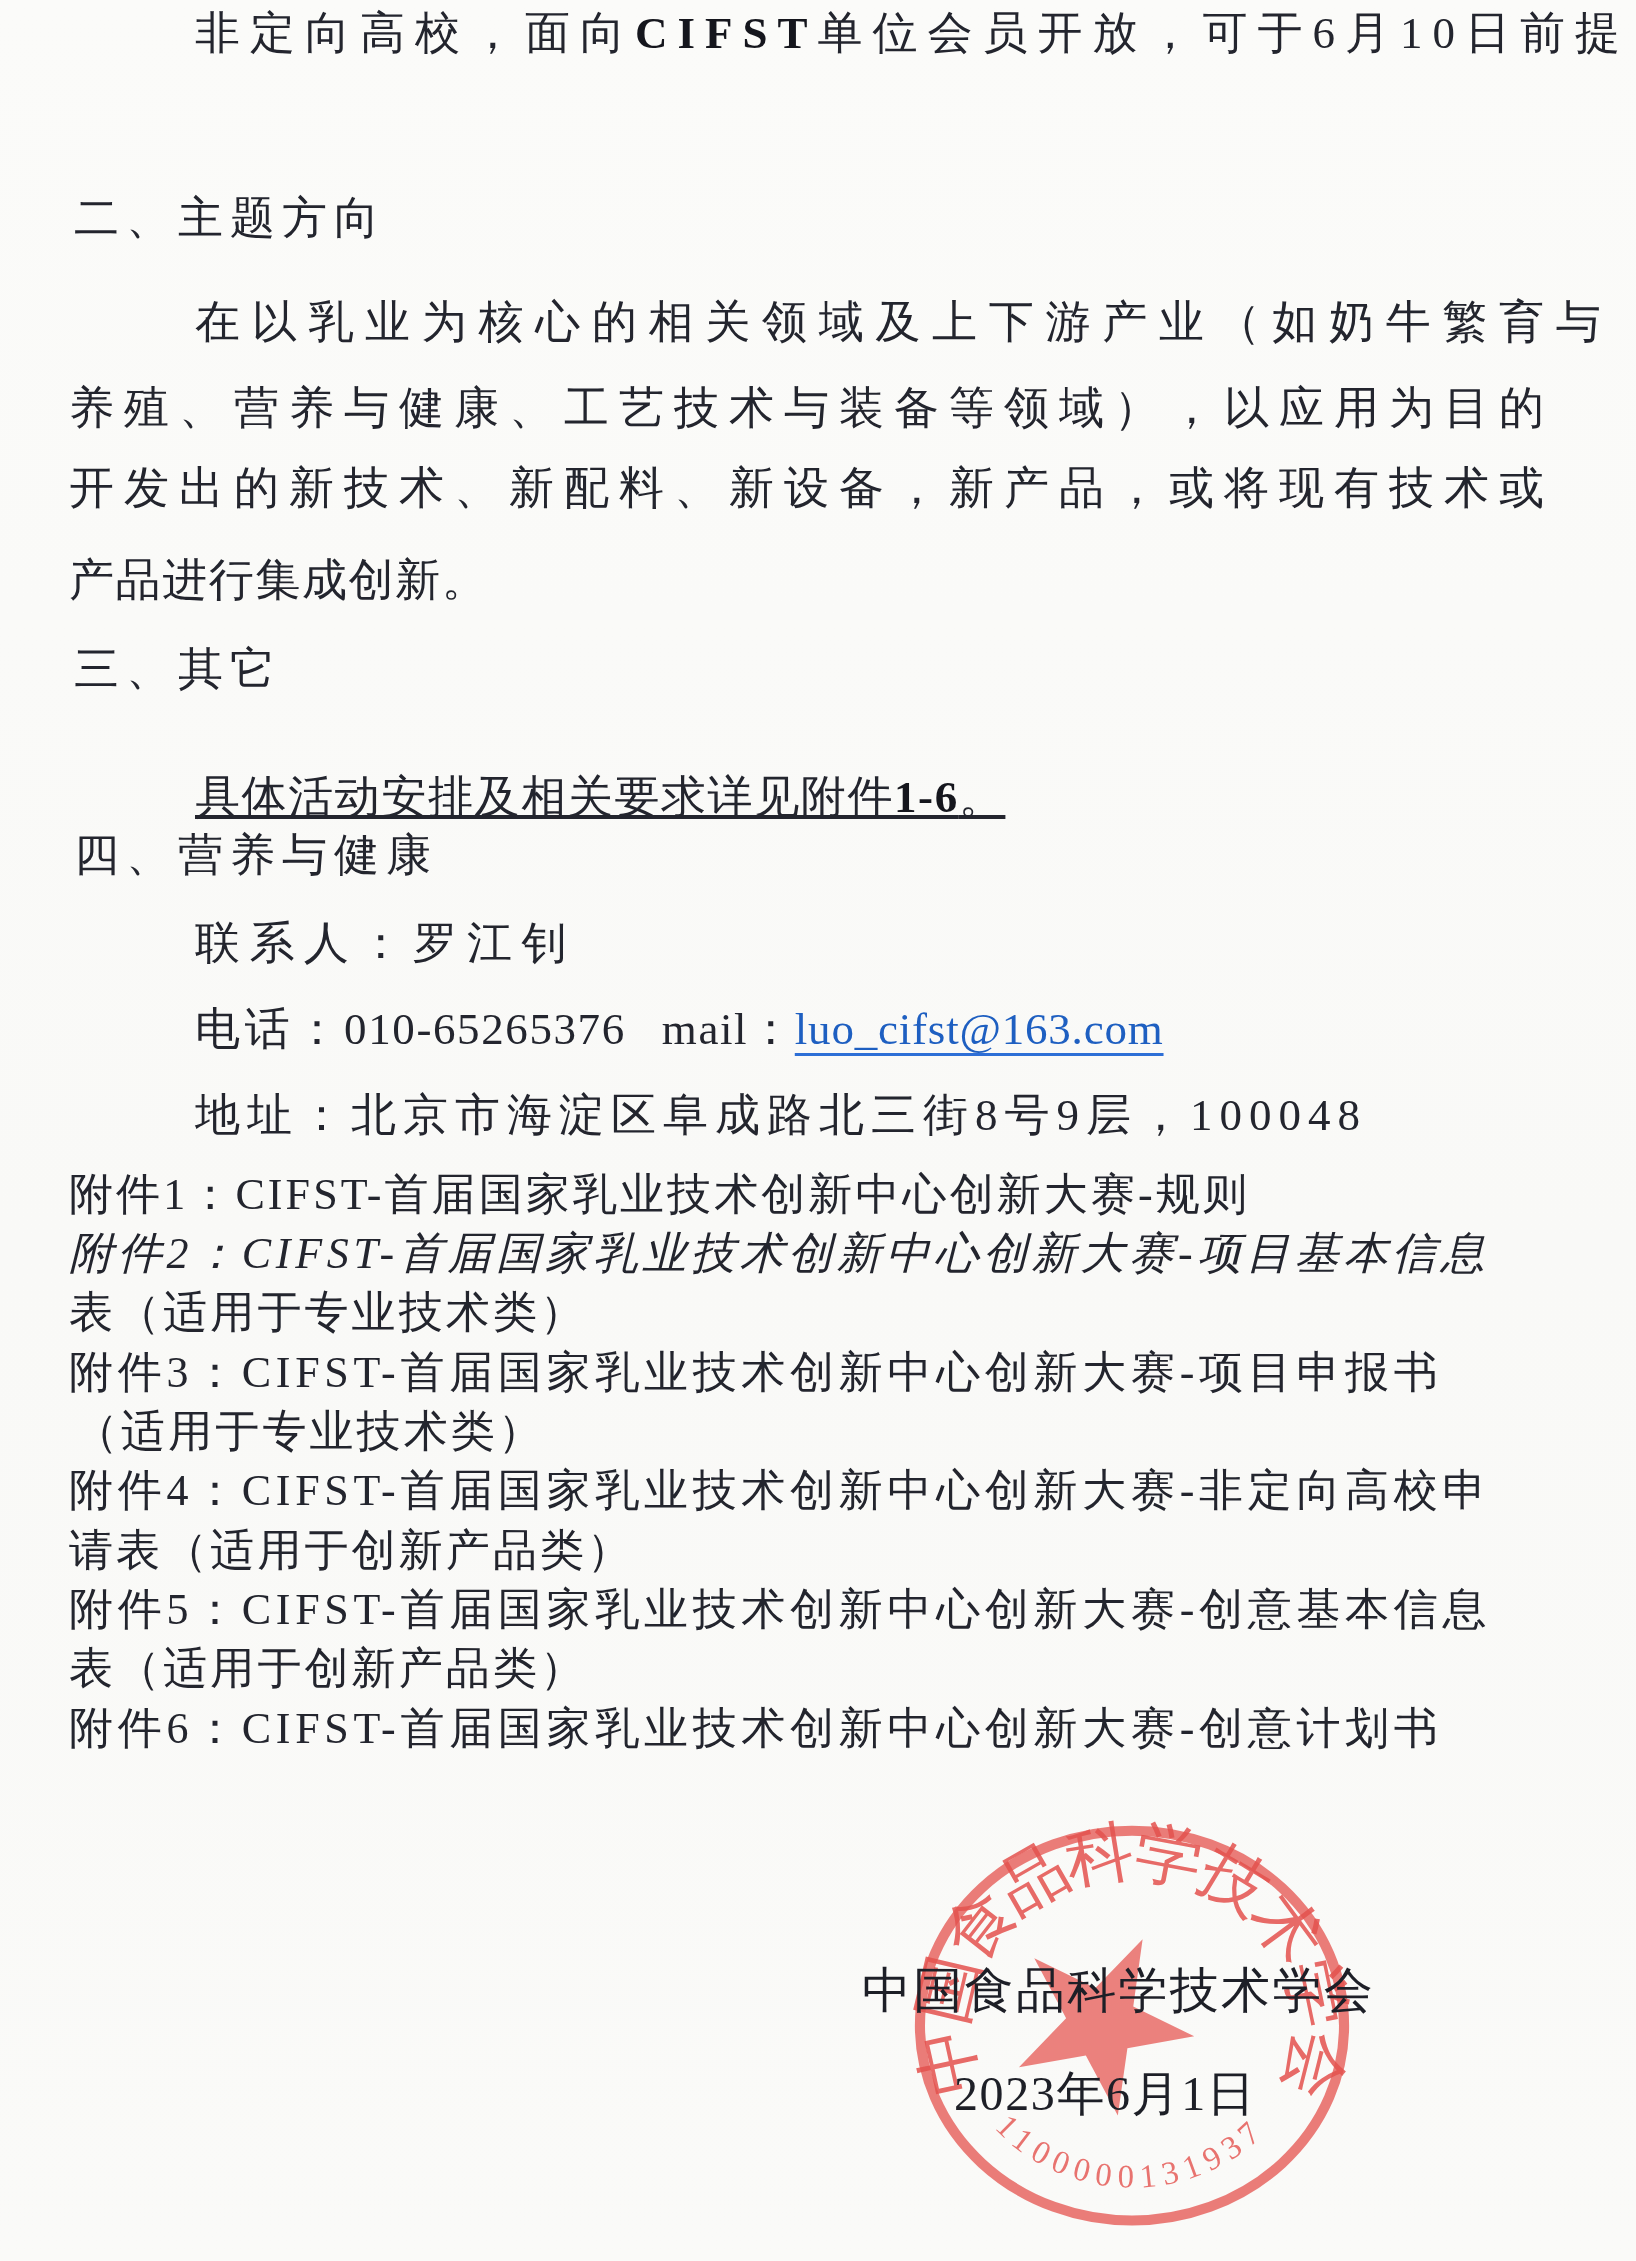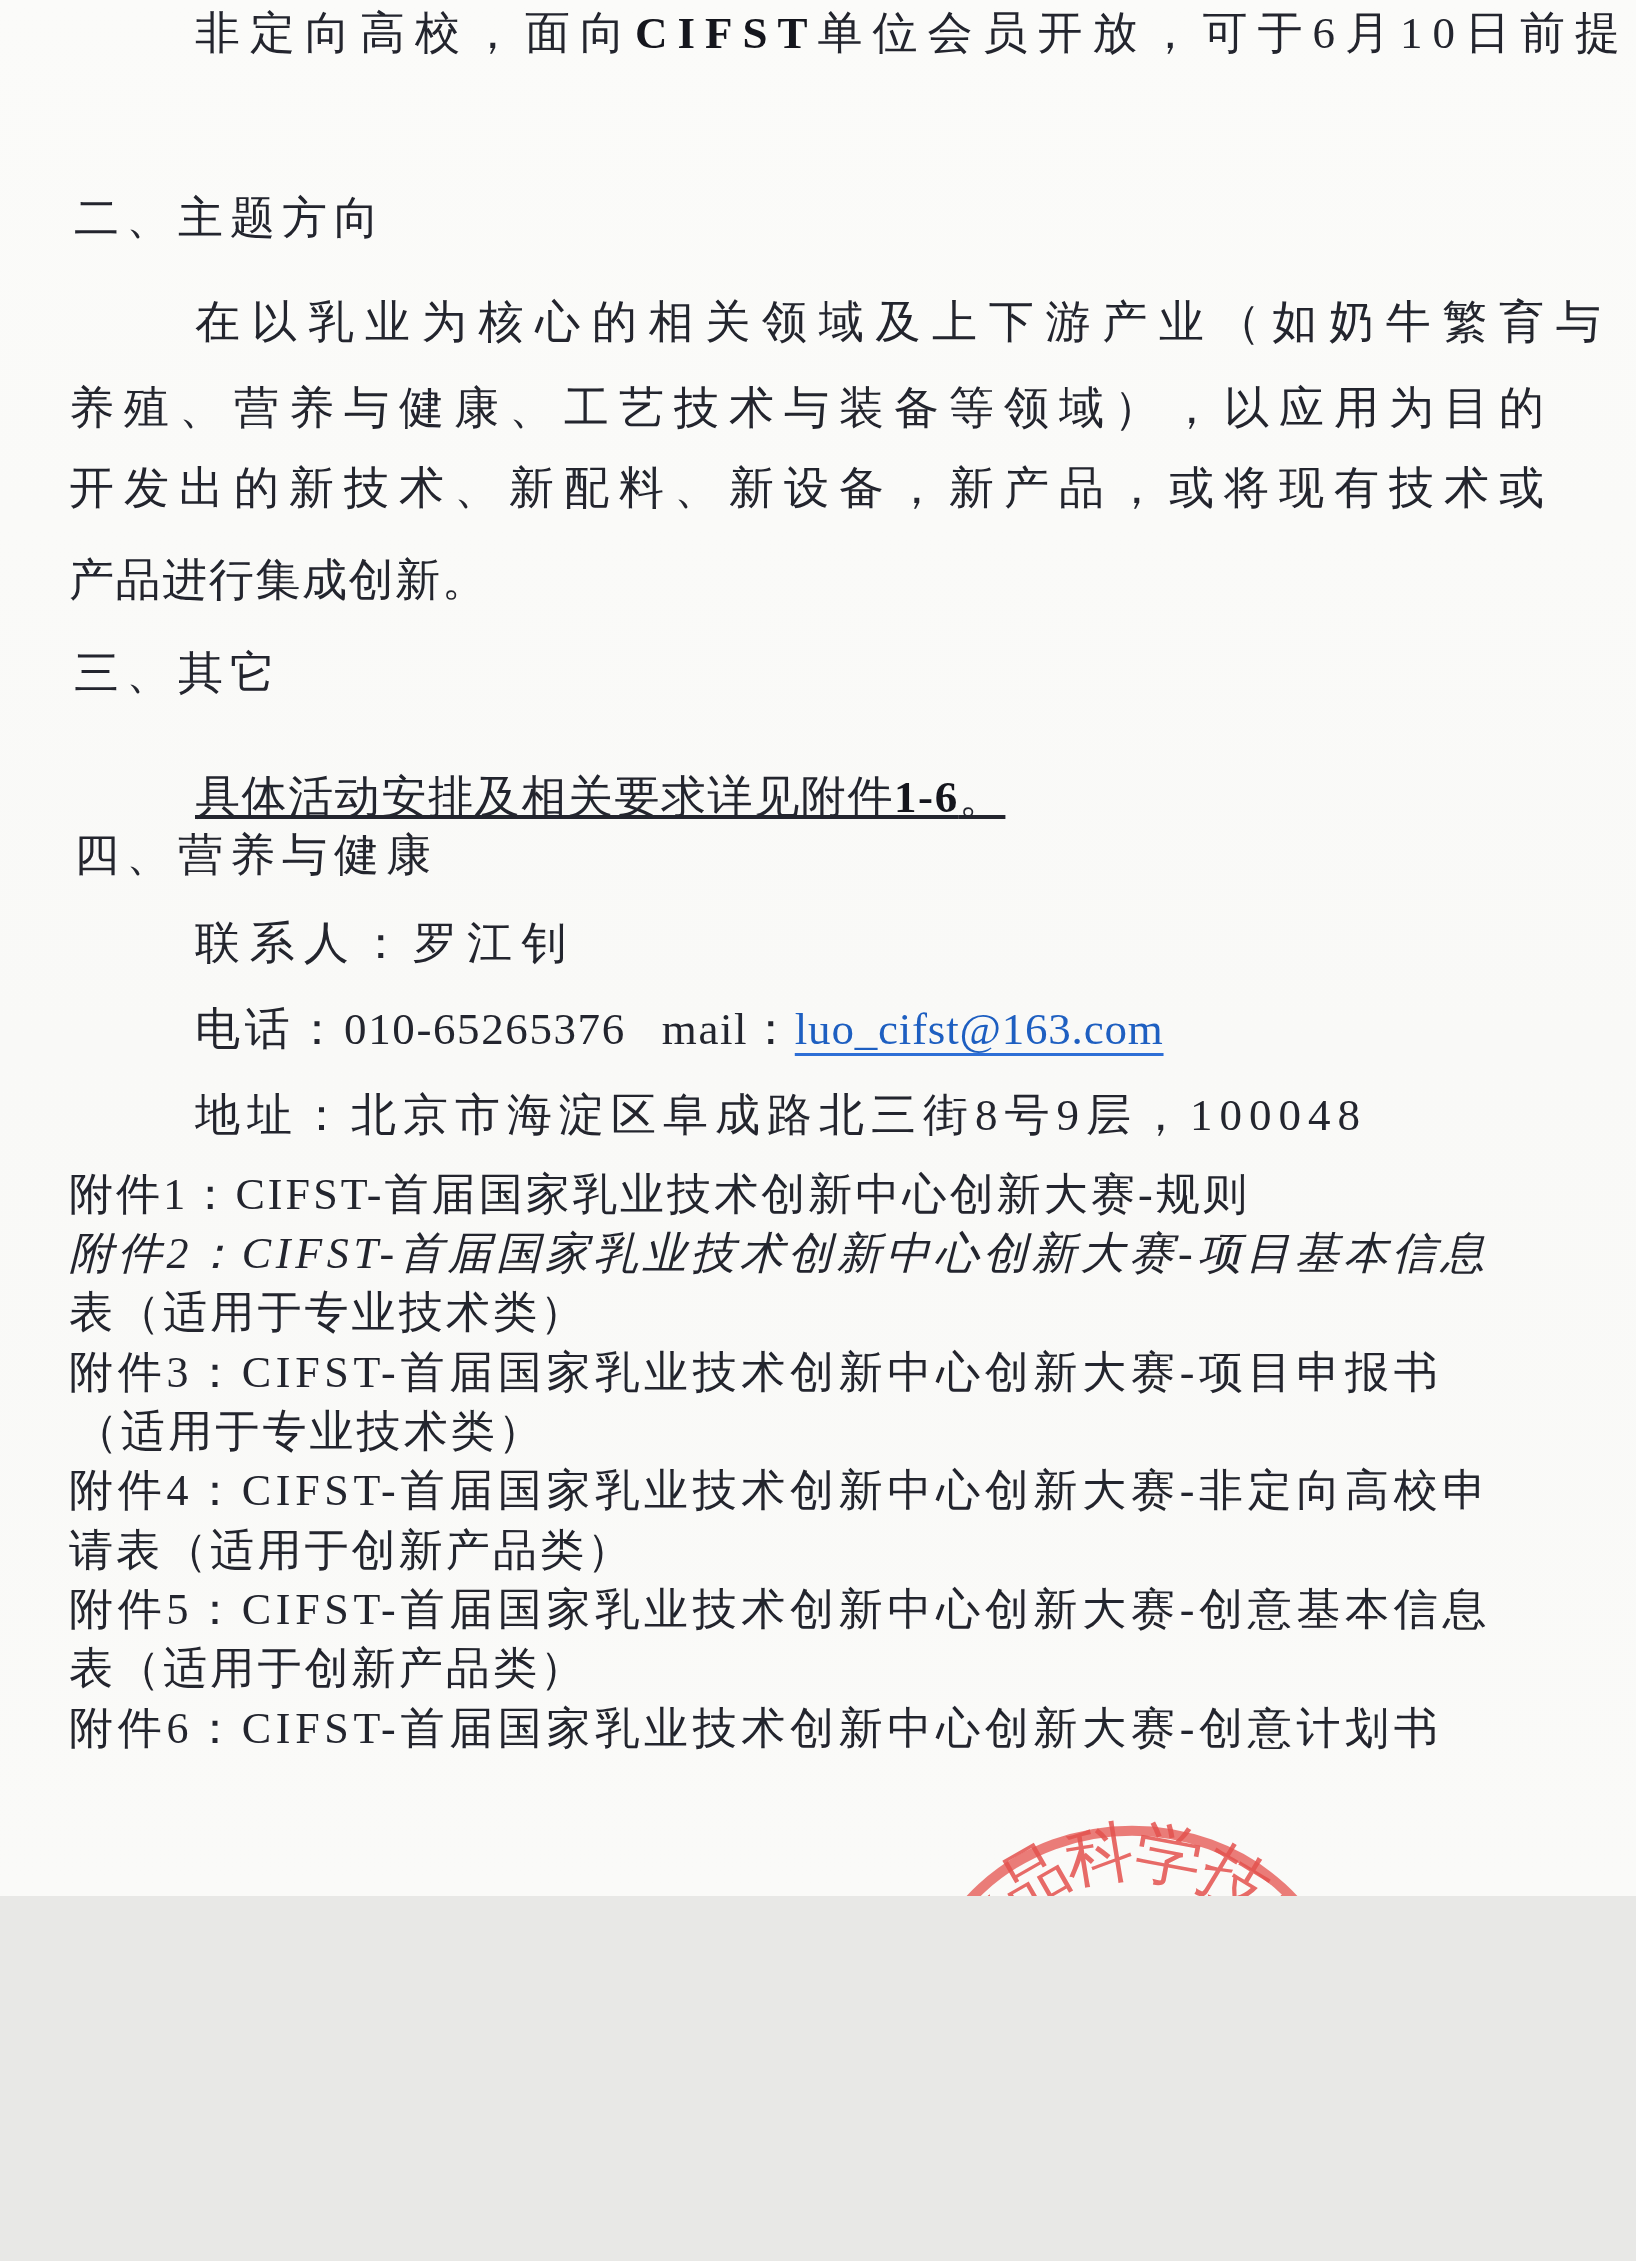--- a/index.html
+++ b/index.html
@@ -1,18 +1,18 @@
 <!DOCTYPE html>
 <html style="font-size:12.5px"><head>
 <meta charset="utf-8">
 <style>
   html,body{margin:0;padding:0;background:#e8e8e6;}
   .page{
     position:relative;
-    width:1637px;height:1896px;
+    width:1637px;height:2261px;
     margin:0 auto;
     background:linear-gradient(180deg,#fbfbf9 0%,#f9f9f7 55%,#fafaf8 100%);
     overflow:hidden;
     font-family:"Liberation Serif","DejaVu Serif",serif;
     color:#23252e;
   }
   .ln{position:absolute;white-space:nowrap;line-height:1.08;font-size:45px;}
   .indent{left:195px;}
   .flush{left:69px;}
   .head{left:74px;letter-spacing:7px;}
@@ -44,21 +44,21 @@
 <div class="page">
 
   <div class="ln indent just" style="top:9.4px;"><span>非定向高校，面向</span><span class="b">CIFST</span><span>单位会员开放，可于6月10日前提</span></div>
 
   <div class="ln indent just-wide" style="top:298px;">在以乳业为核心的相关领域及上下游产业（如奶牛繁育与</div>
   <div class="ln head" style="top:194px;">二、主题方向</div>
   <div class="ln flush just" style="top:384px;">养殖、营养与健康、工艺技术与装备等领域），以应用为目的</div>
   <div class="ln flush just" style="top:464px;">开发出的新技术、新配料、新设备，新产品，或将现有技术或</div>
   <div class="ln flush tail" style="top:556px;">产品进行集成创新。</div>
 
-  <div class="ln head" style="top:649px;">三、其它</div>
+  <div class="ln head" style="top:649px;font-family:Liberation Mono, monospace;">三、其它</div>
   <div class="ln indent tail" style="top:773px;text-decoration:underline;"><span>具体活动安排及相关要求详见附件</span><span class="b">1-6</span><span>。</span></div>
 
   <div class="ln head" style="top:831px;">四、营养与健康</div>
   <div class="ln indent" style="top:919px;letter-spacing:9.4px;">联系人：罗江钊</div>
   <div class="ln indent" style="top:1005px;letter-spacing:4.7px;"><span>电话：</span><span class="phone-num">010-65265376</span><span class="maillabel">mail：</span><span class="email">luo_cifst@163.com</span></div>
   <div class="ln indent" style="top:1091px;letter-spacing:7px;">地址：北京市海淀区阜成路北三街8号9层，100048</div>
 
   <div class="ln flush att att-just" style="top:1171px;letter-spacing:3.1px;">附件1：CIFST-首届国家乳业技术创新中心创新大赛-规则</div>
   <div class="ln flush att att-just" style="top:1230px;font-style:italic;">附件2：CIFST-首届国家乳业技术创新中心创新大赛-项目基本信息</div>
   <div class="ln flush att" style="top:1289px;">表（适用于专业技术类）</div>

